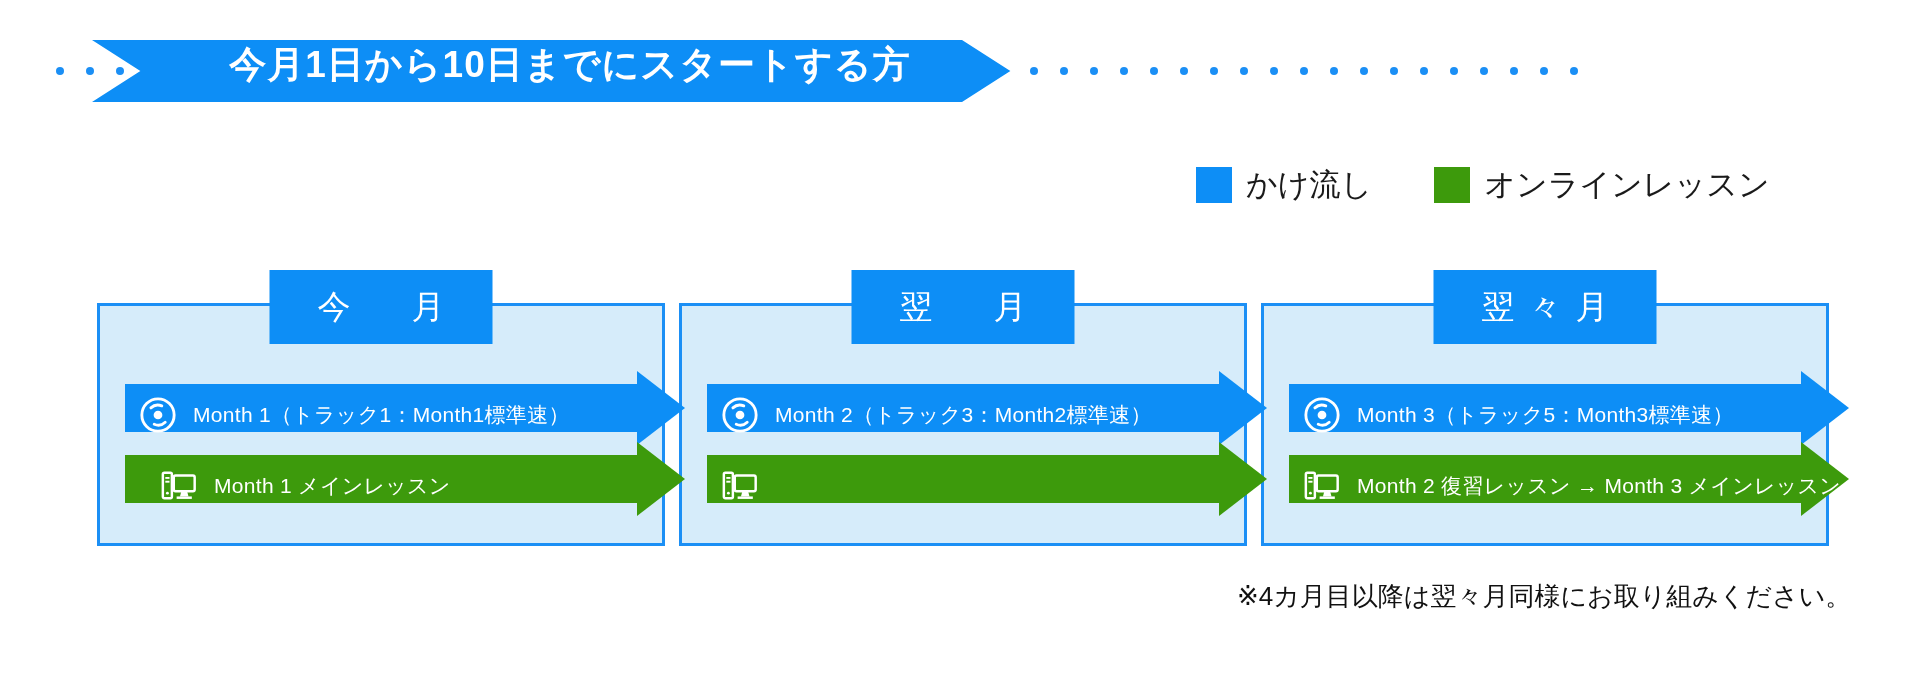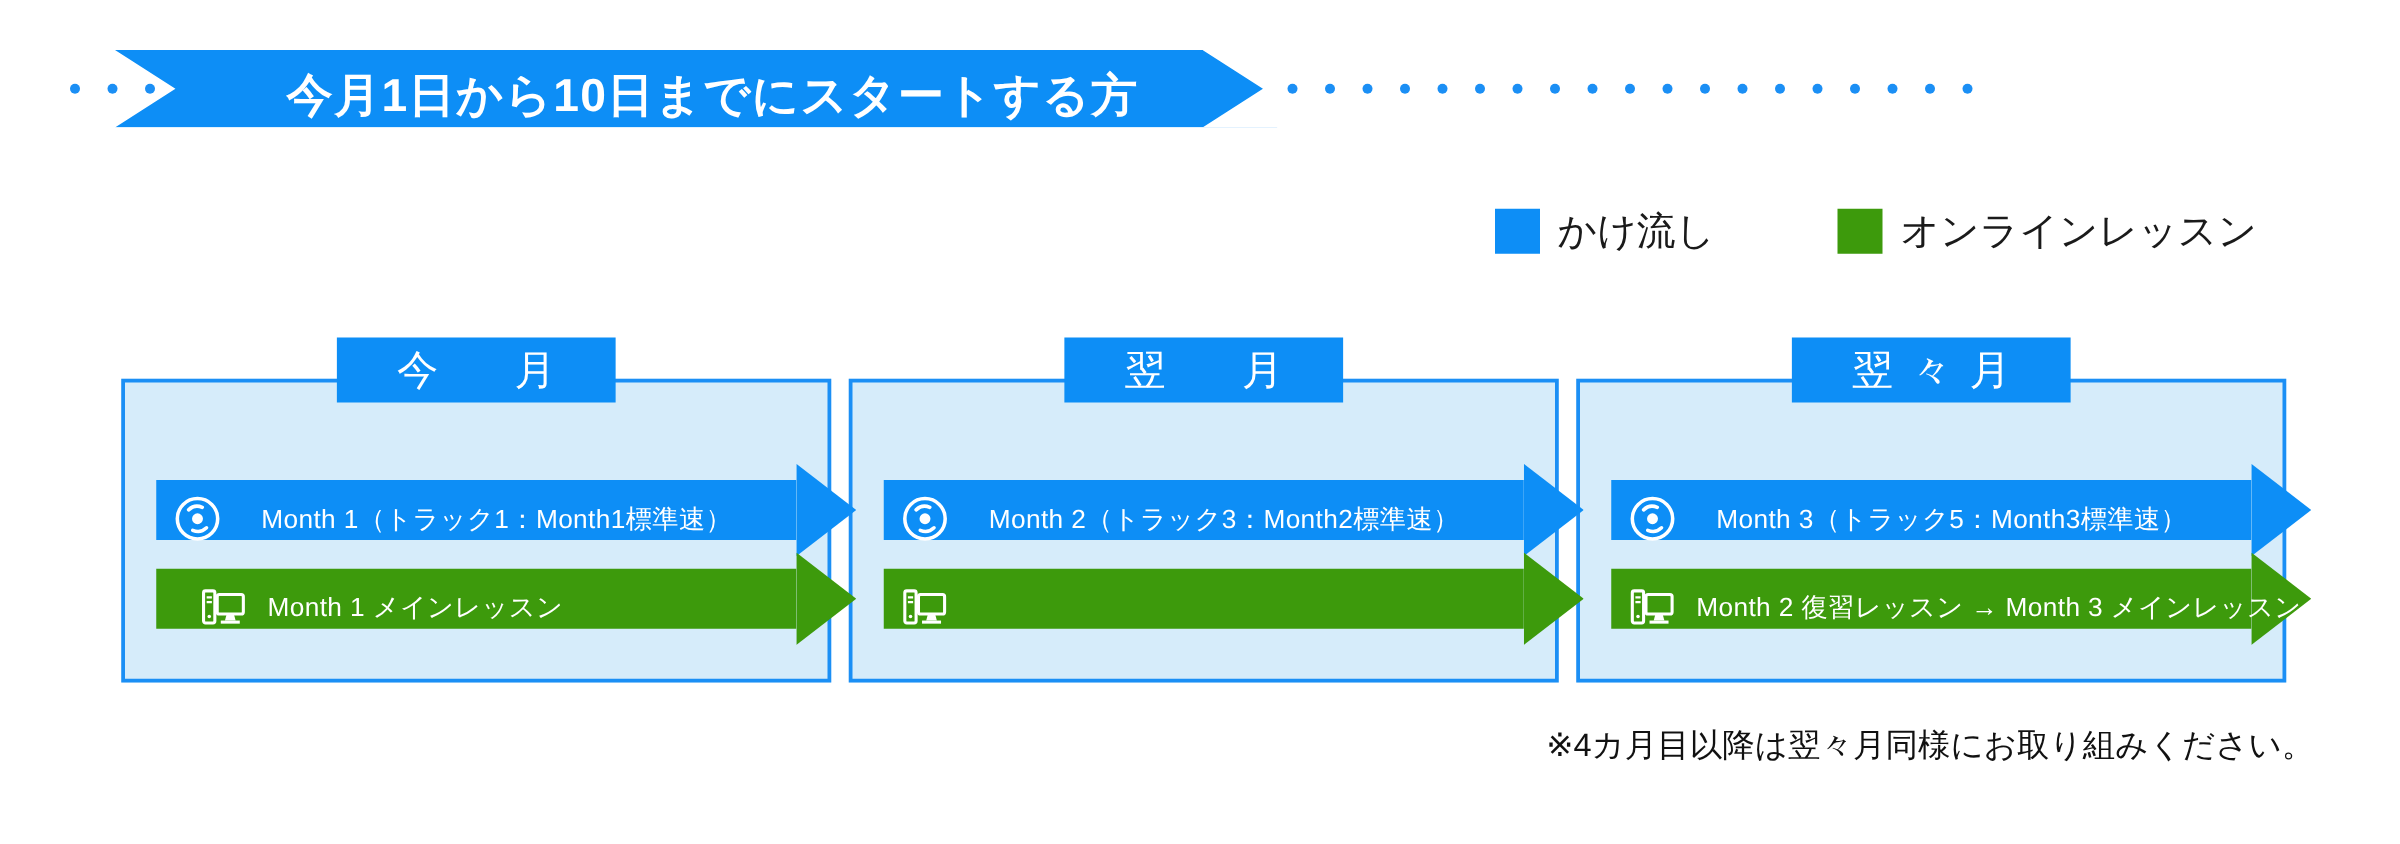--- a/index.html
+++ b/index.html
@@ -46,21 +46,21 @@
   #banner {
     position: absolute;
     left: 92px;
     top: 0;
     width: 930px;
     height: 62px;
     background: #0d8ef6;
     -webkit-clip-path: polygon(0 0, 100% 0, 100% 100%, 0 100%, 5.2% 50%);
     clip-path: polygon(0 0, 100% 0, 100% 100%, 0 100%, 5.2% 50%);
     display: flex;
-    align-items: flex-end;
+    align-items: flex-start;
     justify-content: center;
   }
   #banner-title {
     color: #ffffff;
     font-size: 37px;
     font-weight: 700;
     letter-spacing: 1px;
     white-space: nowrap;
     padding-left: 26px;
   }
@@ -75,21 +75,20 @@
     clip-path: polygon(100% 0, 100% 100%, 0 100%, 78% 50%, 0 0);
   }
 
   
   #legend {
     position: absolute;
     left: 1196px;
     top: 164px;
     display: flex;
     align-items: center;
-    gap: 36px;
   }
   .legend-item {
     display: flex;
     align-items: center;
   }
   .legend-item + .legend-item { margin-left: 62px; justify-content: flex-end; }
   .legend-swatch {
     width: 36px;
     height: 36px;
     flex: 0 0 auto;
@@ -117,21 +116,21 @@
   #panel-0 { left: 97px;   width: 568px; }
   #panel-1 { left: 679px;  width: 568px; }
   #panel-2 { left: 1261px; width: 568px; }
 
   .panel-header {
     position: absolute;
     top: -36px;
     left: 50%;
     transform: translateX(-50%);
     height: 52px;
-    padding: 0 34px;
+    padding: 11px 34px;
     background: #0d8ef6;
     color: #ffffff;
     font-size: 33px;
     font-weight: 500;
     letter-spacing: 14px;
     text-indent: 14px;
     display: flex;
     align-items: center;
     justify-content: center;
     white-space: nowrap;
@@ -190,21 +189,21 @@
     font-size: 21px;
     margin-left: 16px;
     margin-top: 13px;
     height: 48px;
     display: flex;
     align-items: center;
     white-space: nowrap;
     letter-spacing: 0.3px;
   }
 
-  .row-blue  { top: 371px; gap: 16px; }
+  .row-blue  { top: 371px; }
   .row-green { top: 442px; }
 
   
   #footnote {
     position: absolute;
     left: 1237px;
     top: 579px;
     font-size: 26px;
     color: #111111;
     white-space: nowrap;

